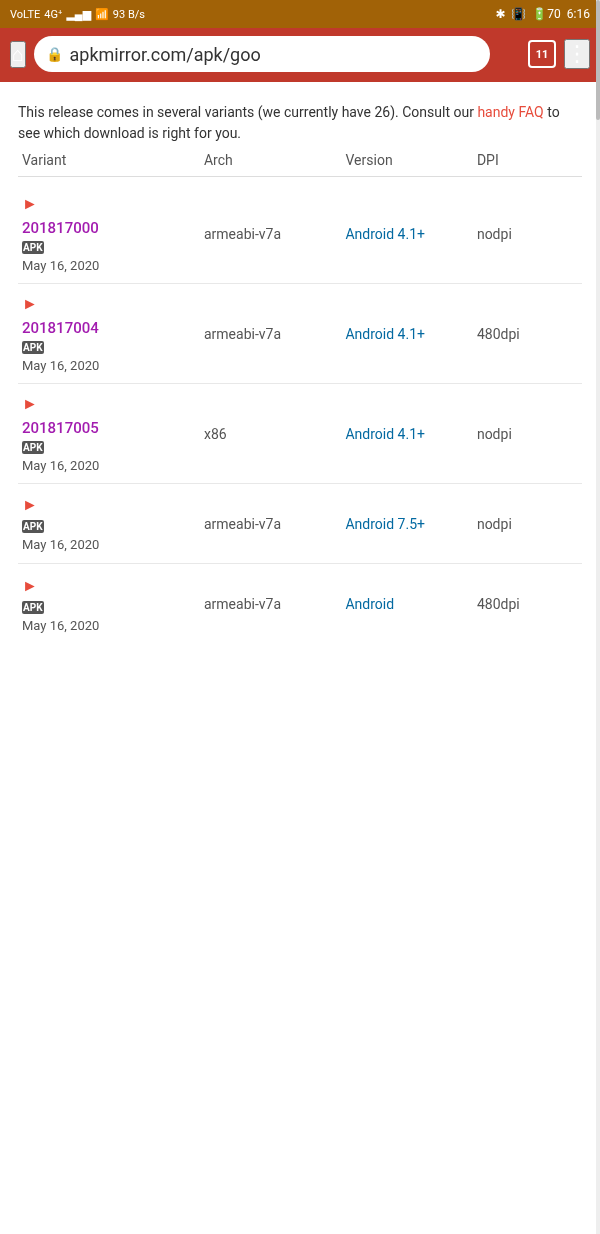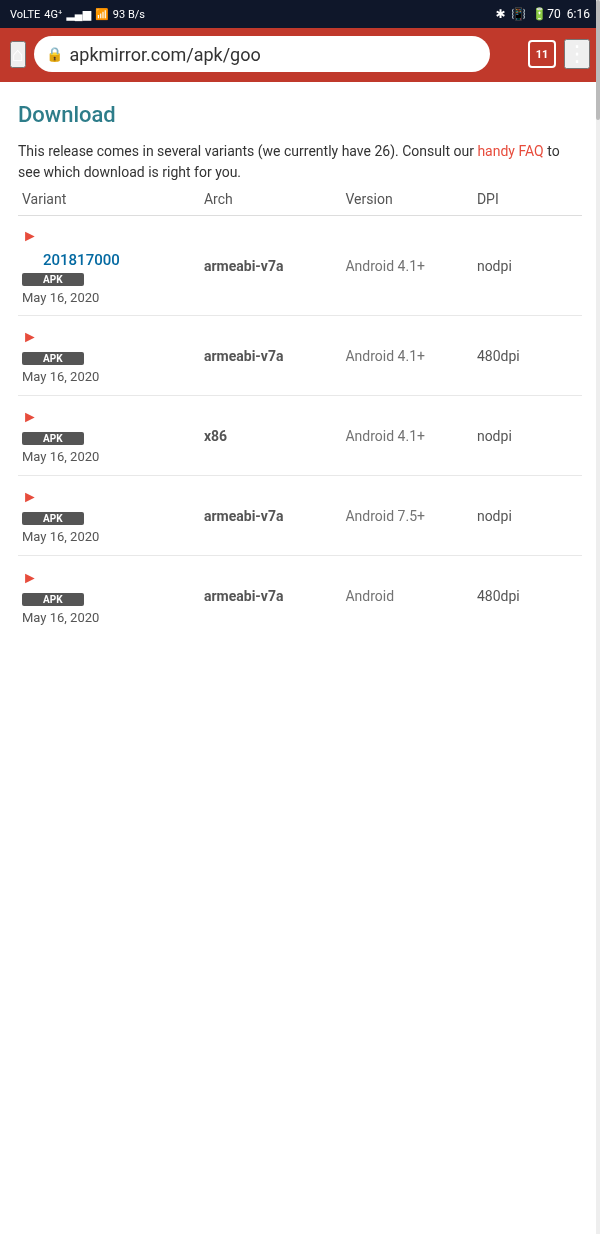--- a/index.html
+++ b/index.html
@@ -6,21 +6,21 @@
     * { box-sizing: border-box; margin: 0; padding: 0; }
     body {
       width: 600px;
       font-family: 'Roboto', Arial, sans-serif;
       background: #fff;
       overflow-x: hidden;
     }
 
     
     .status-bar {
-      background: #0f172a;
+      background: #a16207;
       color: #fff;
       display: flex;
       justify-content: space-between;
       align-items: center;
       padding: 4px 10px;
       font-size: 11px;
       height: 28px;
     }
     .status-left {
       display: flex;
@@ -110,21 +110,21 @@
     }
     .intro-text .faq-link {
       color: #e74c3c;
       text-decoration: none;
     }
     .table-header {
       display: grid;
       grid-template-columns: 1.8fr 1.4fr 1.3fr 1fr;
       padding: 8px 4px;
       border-bottom: 1px solid #ddd;
-      margin-bottom: 0;
+      margin-bottom: 7px;
     }
     .table-header span {
       font-size: 14px;
       color: #555;
       font-weight: 400;
     }
 
     .variant-row {
       display: grid;
       grid-template-columns: 1.8fr 1.4fr 1.3fr 1fr;
@@ -138,48 +138,46 @@
       display: flex;
       flex-direction: column;
       gap: 4px;
     }
     .bookmark-icon {
       color: #e74c3c;
       font-size: 16px;
       margin-bottom: 2px;
     }
     .variant-number {
-      color: #0369a1;
+      color: #a21caf;
       font-size: 15px;
       font-weight: 500;
       text-decoration: none;
-      margin-left: 21px;
     }
     .apk-badge {
       display: inline-block;
       background: #555;
       color: #fff;
       font-size: 10px;
-      padding: 1px 21px;
+      padding: 1px 1px;
       border-radius: 2px;
       font-weight: bold;
       width: fit-content;
     }
     .variant-date {
       font-size: 13px;
       color: #555;
     }
     .arch-text {
       font-size: 14px;
       color: #555;
-      font-weight: bold;
     }
     .version-text {
       font-size: 14px;
-      color: #737373;
+      color: #0369a1;
     }
     .dpi-text {
       font-size: 14px;
       color: #555;
     }
 
     
     .scrollbar-track {
       position: fixed;
       right: 0;
@@ -221,21 +219,20 @@
   <div class="url-bar">
     <span class="lock-icon">🔒</span>
     <span class="url-text">apkmirror.com/apk/goo</span>
   </div>
   <div class="tab-btn">11</div>
   <button class="menu-btn">⋮</button>
 </div>
 
 <div class="page-content">
 
-  <h2 class="section-title">Download</h2>
 
   <p class="intro-text">
     <span>This release comes in several variants (we currently have 26). Consult our </span><a class="faq-link" href="#">handy FAQ</a><span> to see which download is right for you.</span>
   </p>
 
   <div class="table-header">
     <span>Variant</span>
     <span>Arch</span>
     <span>Version</span>
     <span>DPI</span>
@@ -249,30 +246,32 @@
       <span class="apk-badge">APK</span>
       <span class="variant-date">May 16, 2020</span>
     </div>
     <div class="arch-text">armeabi-v7a</div>
     <div class="version-text">Android 4.1+</div>
     <div class="dpi-text">nodpi</div>
   </div>
       <div class="variant-row">
     <div class="variant-info">
       <span class="bookmark-icon">►</span>
+      <a class="variant-number" href="#">201817004</a>
       <span class="apk-badge">APK</span>
       <span class="variant-date">May 16, 2020</span>
     </div>
     <div class="arch-text">armeabi-v7a</div>
     <div class="version-text">Android 4.1+</div>
     <div class="dpi-text">480dpi</div>
   </div>
       <div class="variant-row">
     <div class="variant-info">
       <span class="bookmark-icon">►</span>
+      <a class="variant-number" href="#">201817005</a>
       <span class="apk-badge">APK</span>
       <span class="variant-date">May 16, 2020</span>
     </div>
     <div class="arch-text">x86</div>
     <div class="version-text">Android 4.1+</div>
     <div class="dpi-text">nodpi</div>
   </div>
       <div class="variant-row">
     <div class="variant-info">
       <span class="bookmark-icon">►</span>

